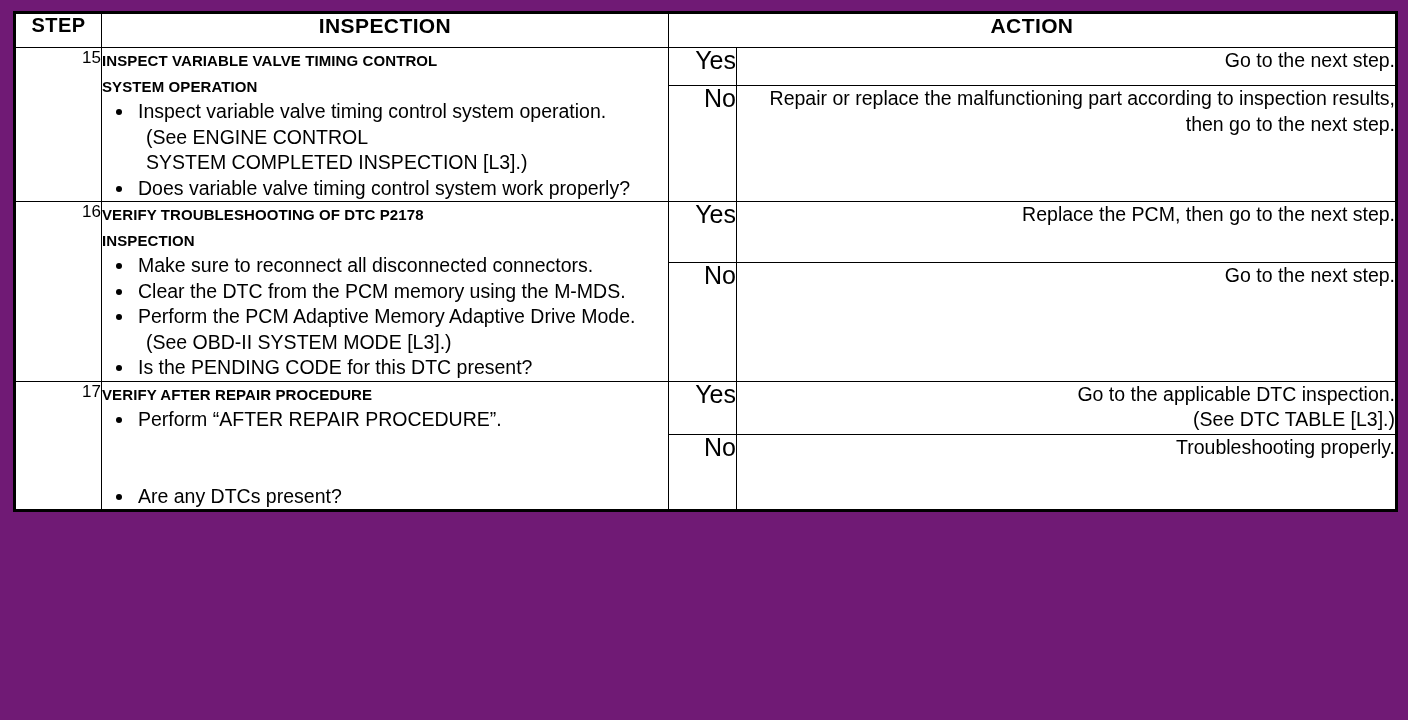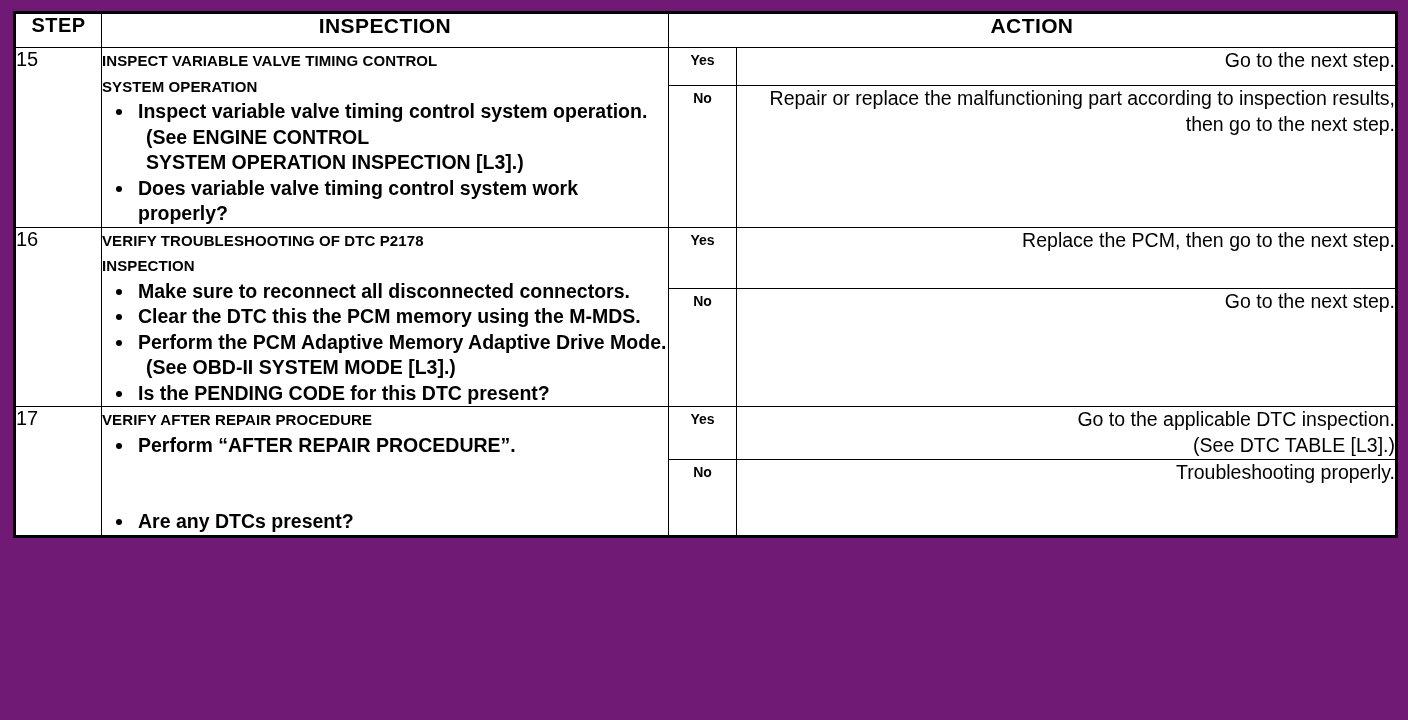--- a/index.html
+++ b/index.html
@@ -58,43 +58,42 @@
     text-align: center;
     vertical-align: middle;
     font-weight: bold;
     font-size: 21px;
     letter-spacing: 0.4px;
   }
   .hdr-step   { font-size: 20px; }
 
   
   .step-cell {
-    text-align: left;
-    font-size: 20px;
+    text-align: right;
+    font-size: 17px;
     padding-top: 6px;
     font-weight: normal;
   }
 
   
   .insp-cell {
     padding: 5px 6px 6px 8px;
     font-size: 19.5px;
     line-height: 25.5px;
   }
   .insp-title {
     font-weight: bold;
     font-size: 15px;
     line-height: 25.5px;
     letter-spacing: 0.1px;
   }
   ul.bullets {
     list-style: none;
     margin: 0;
     padding: 0;
-    font-weight: bold;
   }
   ul.bullets > li {
     position: relative;
     padding-left: 36px;
     margin: 0;
     font-size: 19.5px;
     line-height: 25.5px;
   }
   ul.bullets > li::before {
     content: "";
@@ -111,25 +110,24 @@
     display: block;
     padding-left: 8px;
   }
   .gap-line2 {
     display: block;
     height: 51px;
   }
 
   
   .yn-cell {
-    text-align: center;
-    font-size: 14px;
+    text-align: right;
+    font-size: 25px;
     padding-top: 5px;
     line-height: 25.5px;
-    font-weight: bold;
   }
 
   
   .action-cell {
     padding: 5px 6px 6px 8px;
     font-size: 19.5px;
     line-height: 25.5px;
     text-align: right;
   }
   .action-sub {
@@ -166,21 +164,21 @@
       <tr>
         <td class="step-cell" rowspan="2">15</td>
 
         <td class="insp-cell" rowspan="2">
           <div class="insp-title">INSPECT VARIABLE VALVE TIMING CONTROL</div>
           <div class="insp-title">SYSTEM OPERATION</div>
           <ul class="bullets">
             <li>
               <span>Inspect variable valve timing control system operation.</span>
               <span class="sub-line">(See ENGINE CONTROL</span>
-              <span class="sub-line">SYSTEM OPERATION INSPECTION [L3].)</span>
+              <span class="sub-line">SYSTEM COMPLETED INSPECTION [L3].)</span>
             </li>
             <li>
               <span>Does variable valve timing control system work properly?</span>
             </li>
           </ul>
         </td>
 
         <td class="yn-cell h-sub-a">Yes</td>
         <td class="action-cell h-sub-a">
           <span>Go to the next step.</span>
@@ -197,21 +195,21 @@
         <td class="step-cell" rowspan="2">16</td>
 
         <td class="insp-cell" rowspan="2">
           <div class="insp-title">VERIFY TROUBLESHOOTING OF DTC P2178</div>
           <div class="insp-title">INSPECTION</div>
           <ul class="bullets">
             <li>
               <span>Make sure to reconnect all disconnected connectors.</span>
             </li>
             <li>
-              <span>Clear the DTC this the PCM memory using the M-MDS.</span>
+              <span>Clear the DTC from the PCM memory using the M-MDS.</span>
             </li>
             <li>
               <span>Perform the PCM Adaptive Memory Adaptive Drive Mode.</span>
               <span class="sub-line">(See  OBD-II SYSTEM MODE [L3].)</span>
             </li>
             <li>
               <span>Is the PENDING CODE for this DTC present?</span>
             </li>
           </ul>
         </td>

